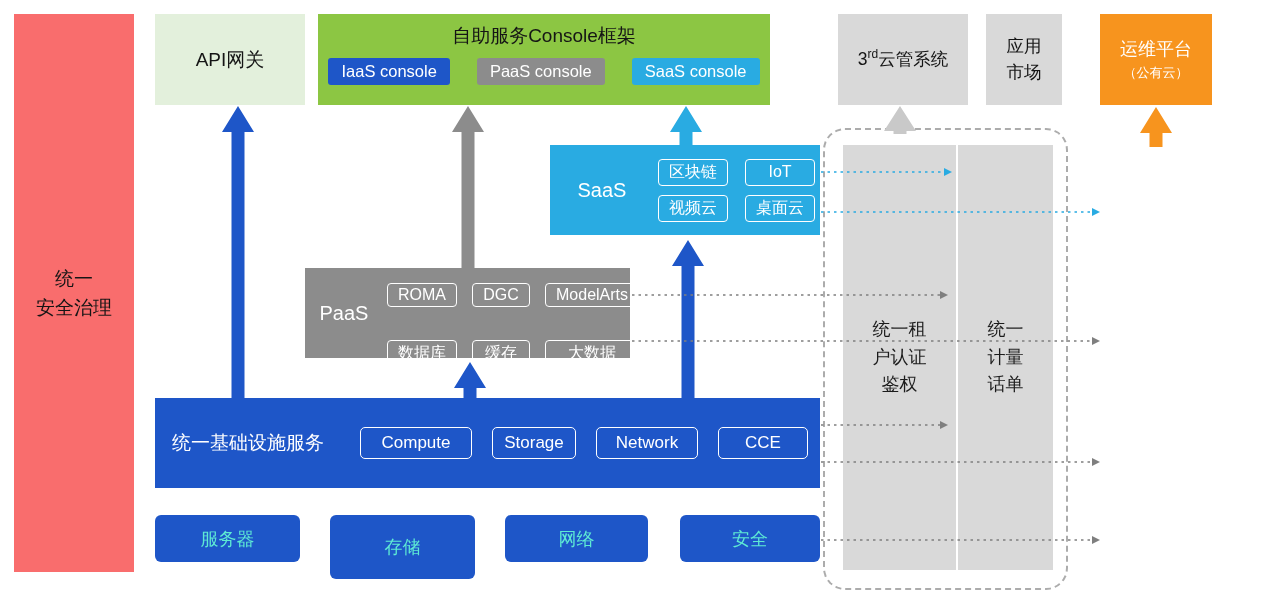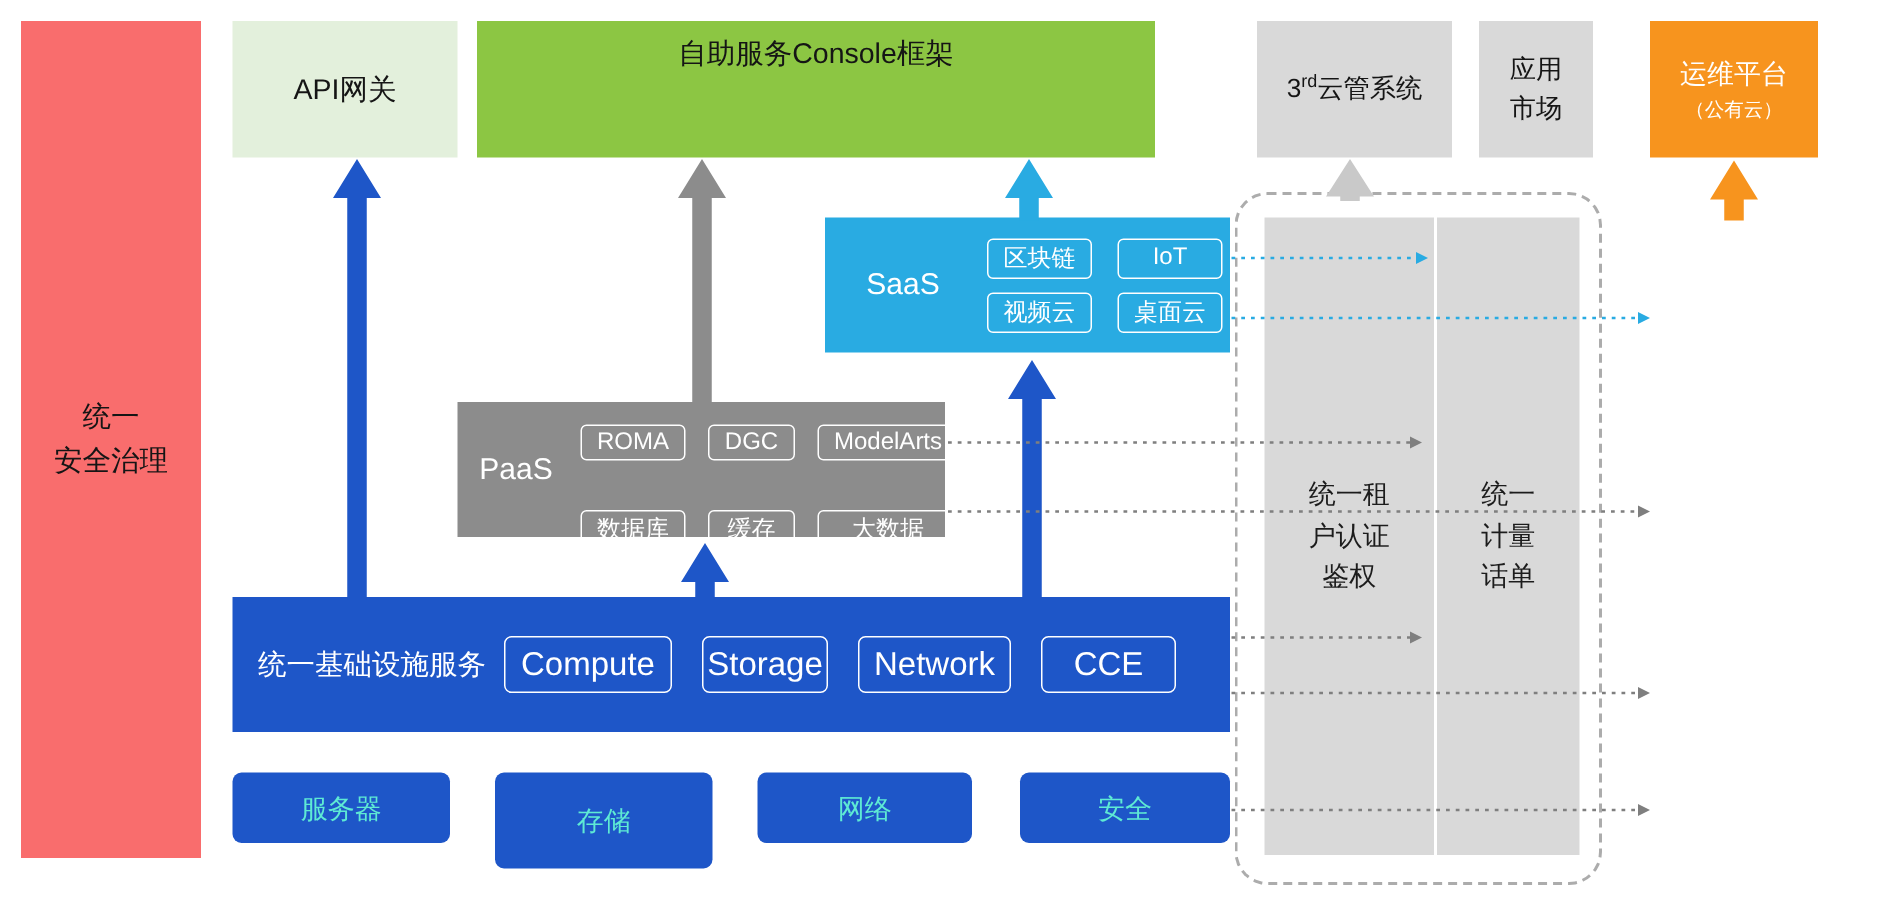--- a/index.html
+++ b/index.html
@@ -29,24 +29,24 @@
   .paasbox { background:var(--gray); justify-content:flex-start; padding-left:8px; }
   .service-label { color:#fff; font-size:20px; flex:0 0 auto; text-align:center; }
   .chipgrid { display:grid; row-gap:9px; }
   .saas-grid { grid-template-columns:max-content max-content; column-gap:17px; margin-left:14px; }
   .paas-grid { grid-template-columns:max-content max-content max-content; column-gap:15px; margin-left:12px; }
   .chip { border:1.5px solid #fff; border-radius:4px; color:#fff; font-size:16px; text-align:center;
           padding:2px 10px; display:flex; align-items:center; justify-content:center; }
   .saas-grid .chip { min-width:66px; }
   .paas-grid .chip { min-width:58px;margin-top:24px; }
 
-  .infra { background:var(--blue); justify-content:flex-start; padding-left:17px; gap:12px; }
+  .infra { background:var(--blue); justify-content:flex-start; padding-left:17px; gap:36px; }
   .infra-label { color:#fff; font-size:19px; }
   .infra-chips { display:flex; gap:20px; }
-  .infra-chips .chip { font-size:22px; padding:5px 0; border-radius:5px; }
+  .infra-chips .chip { font-size:17px; padding:5px 0; border-radius:5px; }
 
   .hw { background:var(--blue); color:#5eead4; font-size:18px; border-radius:6px; }
 
   .dashedbox { position:absolute; border:2px dashed var(--dash-border); border-radius:22px; }
   .vbar { background:var(--light-gray); color:#1c1c1c; font-size:18px; line-height:1.55; }
   .monitor { background:var(--orange); color:#fff; font-size:17.5px; line-height:1.8; }
 
   .overlay { position:absolute; left:0; top:0; pointer-events:none; }
   .dash { stroke-width:1.6; stroke-dasharray:2.5 4; fill:none; }
   sup { font-size:12px; vertical-align:super; }
@@ -60,20 +60,25 @@
     <span class="pre">统一
 安全治理</span>
   </div>
 
   <div class="box apigw" style="left:155px;top:14px;width:150px;height:91px">
     <span>API网关</span>
   </div>
 
   <div class="box console" style="left:318px;top:14px;width:452px;height:91px">
     <div class="console-title">自助服务Console框架</div>
+    <div class="console-btns">
+      <div class="cbtn cbtn-iaas">IaaS console</div>
+      <div class="cbtn cbtn-paas">PaaS console</div>
+      <div class="cbtn cbtn-saas">SaaS console</div>
+    </div>
   </div>
 
   <div class="box graybox" style="left:838px;top:14px;width:130px;height:91px">
     <span><span>3</span><sup>rd</sup><span>云管系统</span></span>
   </div>
 
   <div class="box graybox" style="left:986px;top:14px;width:76px;height:91px">
     <span class="pre">应用
 市场</span>
   </div>

